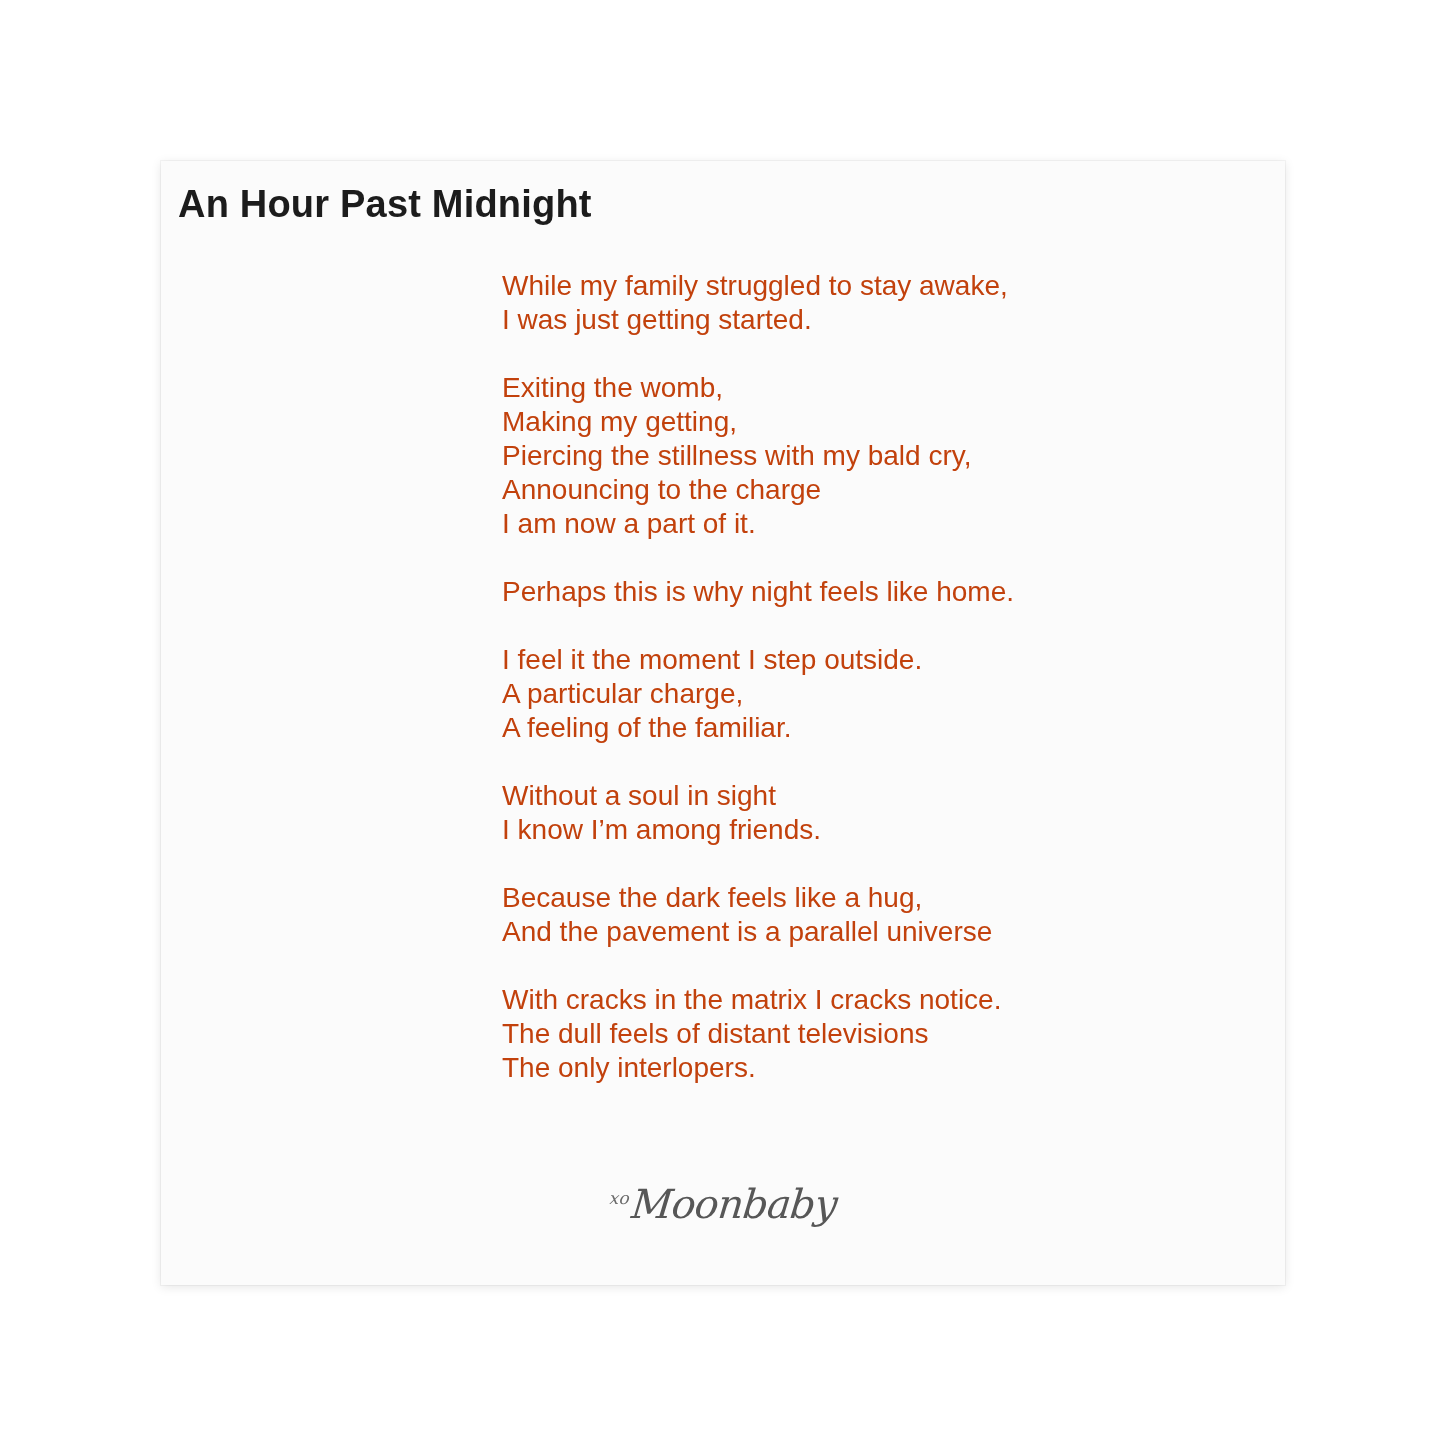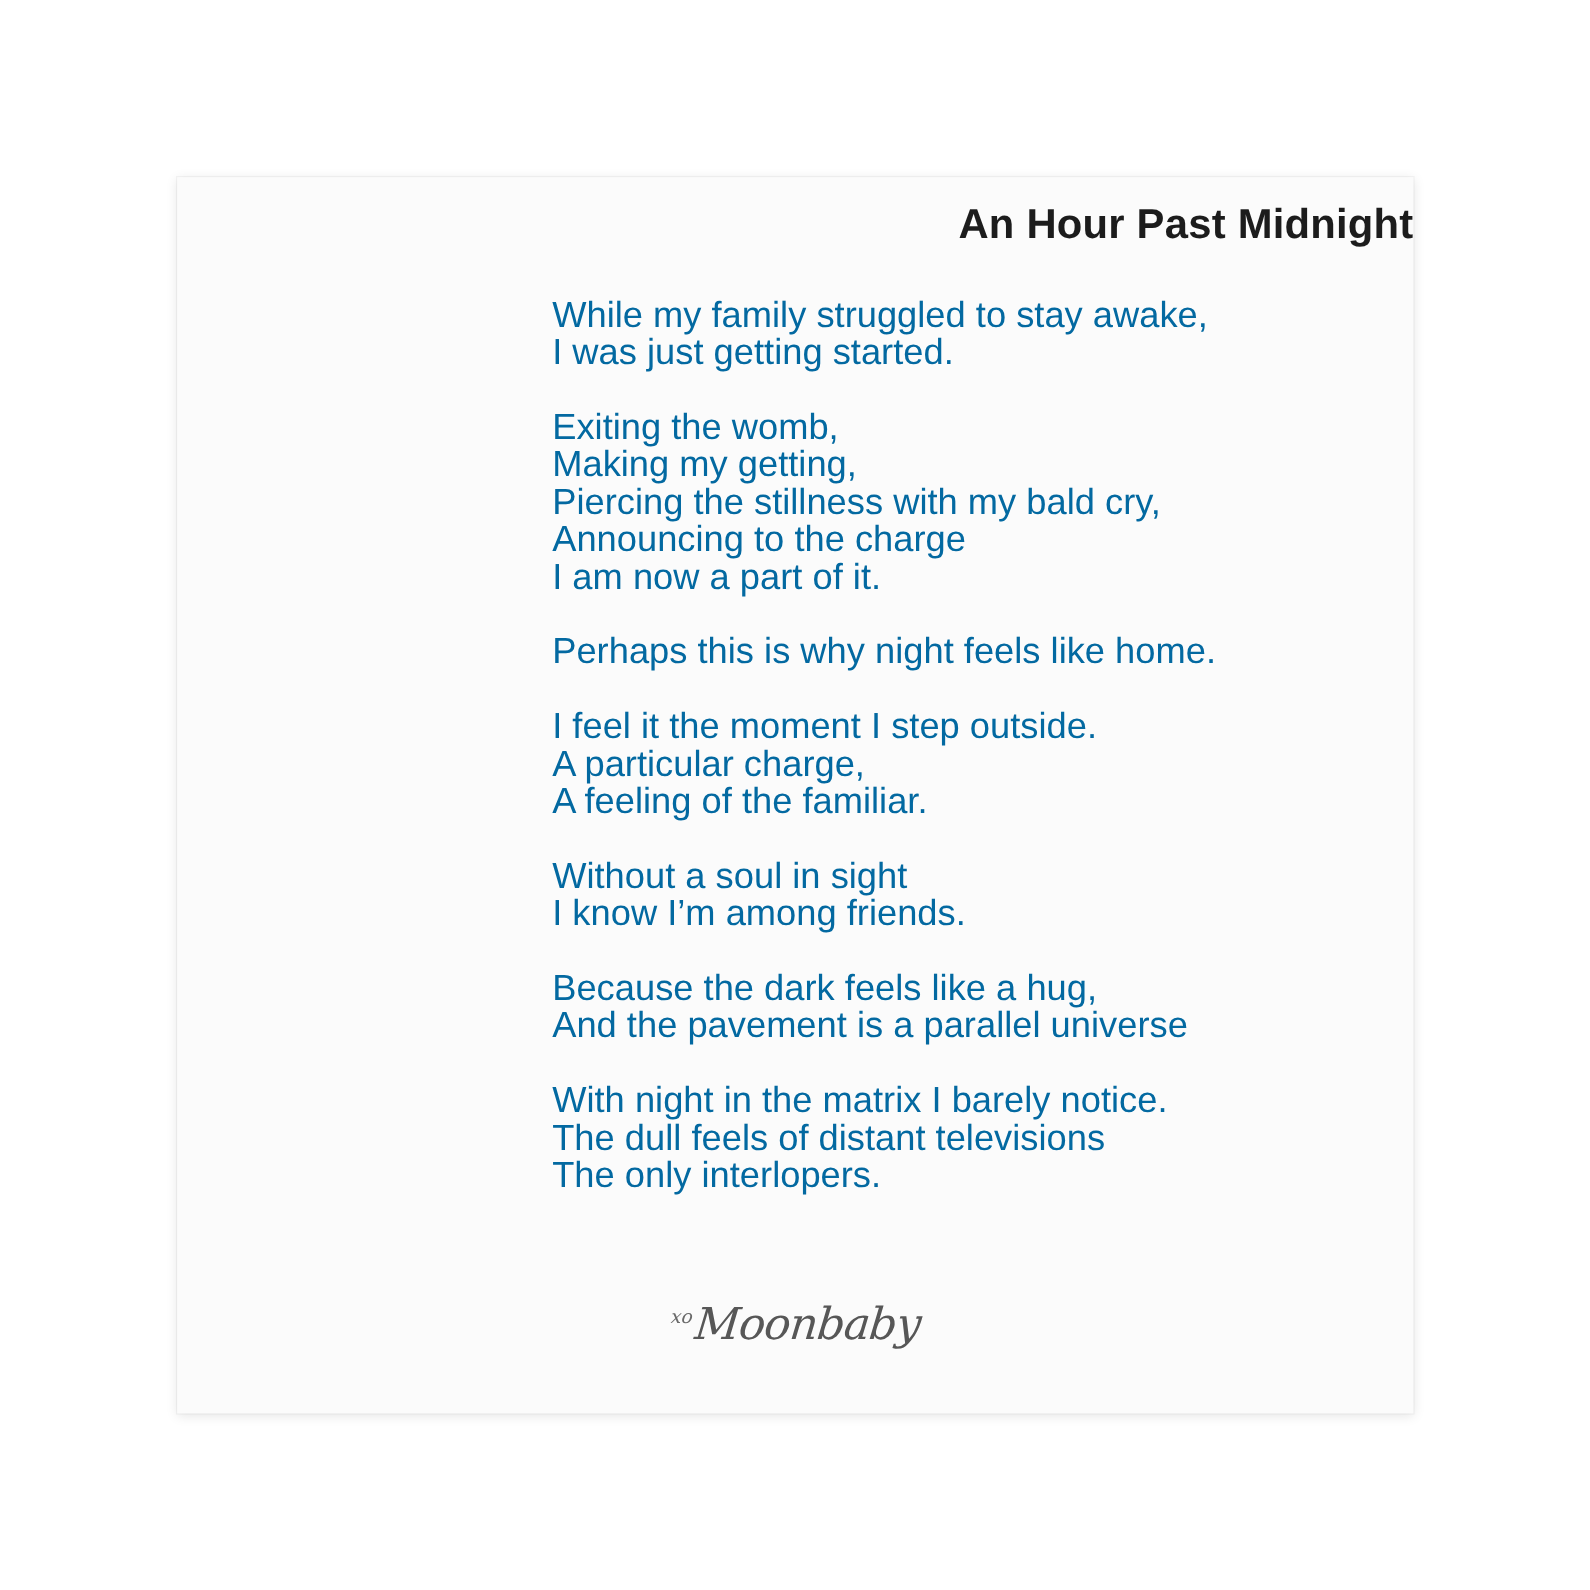--- a/index.html
+++ b/index.html
@@ -33,38 +33,38 @@
     position: absolute;
     left: 0;
     top: 0;
     right: 0;
     bottom: 0;
     padding: 0;
   }
 
   .title {
     position: absolute;
-    left: 0;
+    left: 17px;
     right: 0;
     top: 22px;
-    text-align: right;
+    text-align: left;
     font-size: 38px;
     font-weight: bold;
     color: #1c1c1c;
     letter-spacing: 0.2px;
     font-family: "Liberation Sans", sans-serif;
   }
 
   .poem {
     position: absolute;
     left: 341px;
     top: 108px;
     width: 720px;
-    color: #0369a1;
-    font-size: 33px;
+    color: #c2410c;
+    font-size: 28px;
     line-height: 34px;
     font-family: "Liberation Sans", sans-serif;
     font-weight: 400;
   }
 
   .stanza {
     margin: 0 0 34px 0;
   }
   .stanza:last-child {
     margin-bottom: 0;
@@ -132,21 +132,21 @@
         </div>
         <div class="stanza">
           <div class="line">Without a soul in sight</div>
           <div class="line">I know I’m among friends.</div>
         </div>
         <div class="stanza">
           <div class="line">Because the dark feels like a hug,</div>
           <div class="line">And the pavement is a parallel universe</div>
         </div>
         <div class="stanza">
-          <div class="line">With night in the matrix I barely notice.</div>
+          <div class="line">With cracks in the matrix I cracks notice.</div>
           <div class="line">The dull feels of distant televisions</div>
           <div class="line">The only interlopers.</div>
         </div>
       </div>
 
       <div class="signature">
         <span class="sig-xo">xo</span><span class="sig-text">Moonbaby</span>
       </div>
 
     </div>

